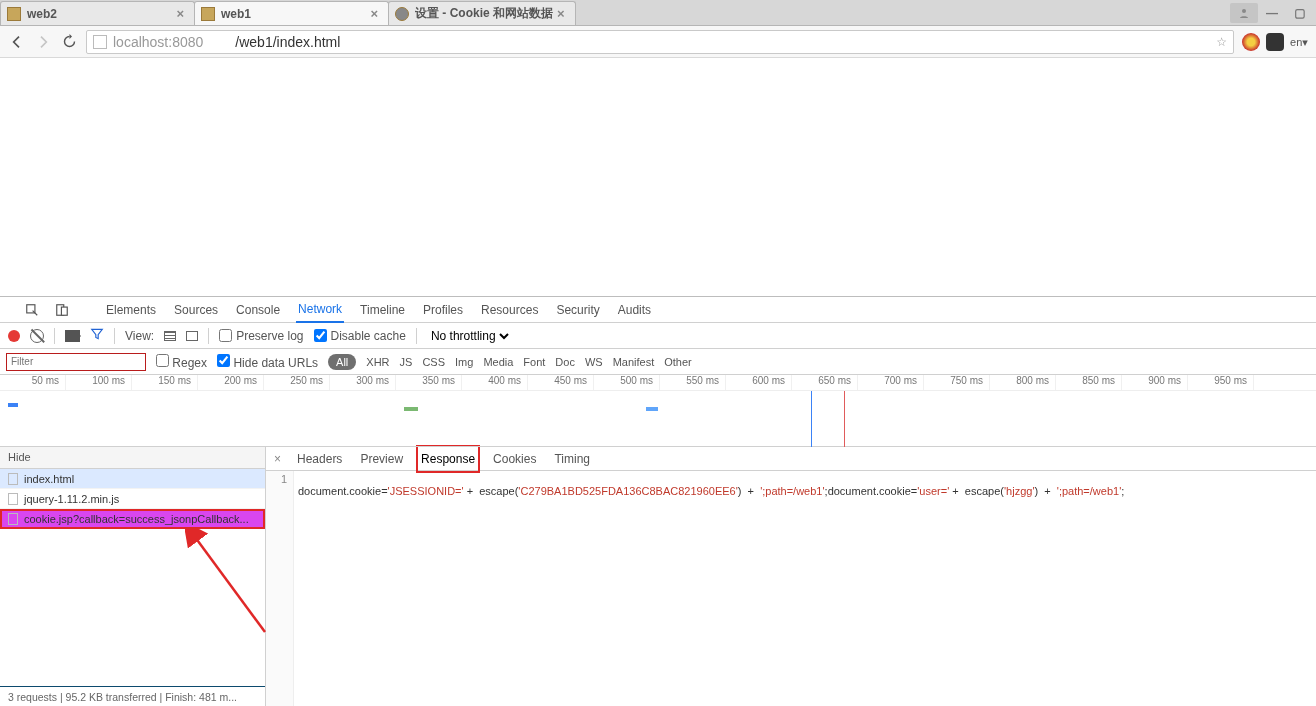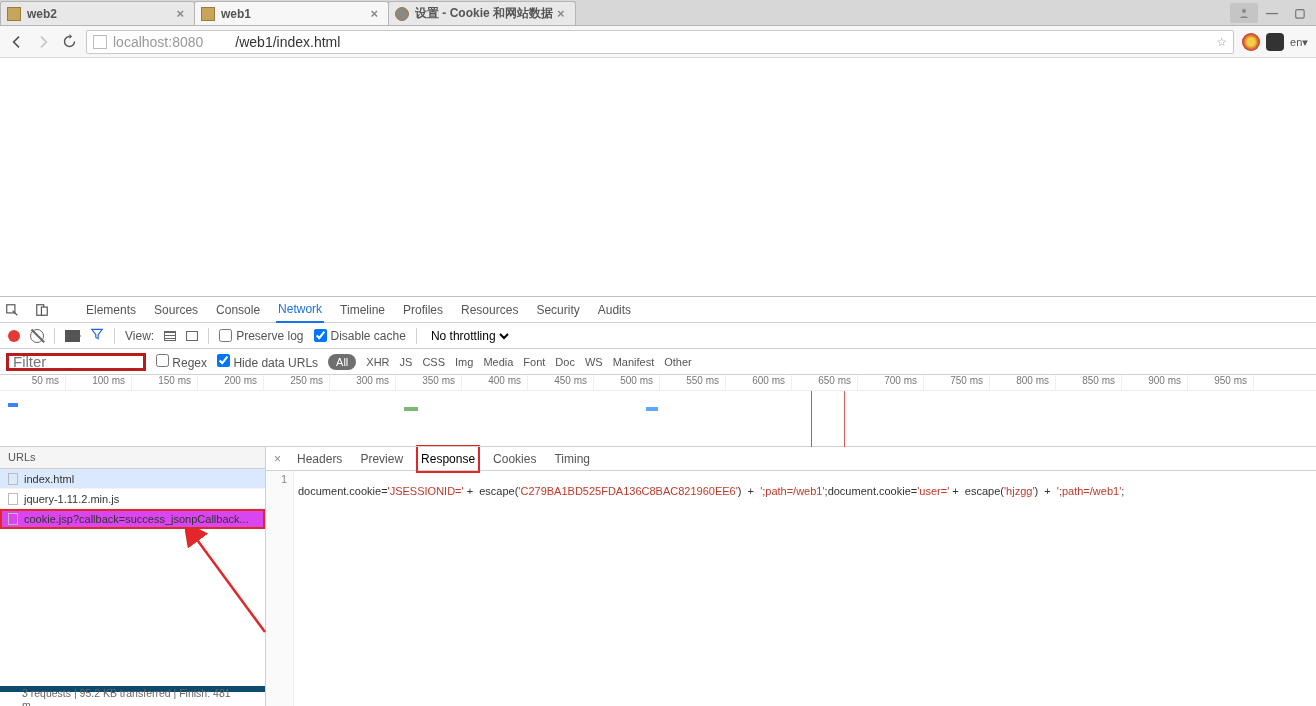--- a/index.html
+++ b/index.html
@@ -32,38 +32,38 @@
   .exticons .ic { width:18px; height:18px; border-radius:50%; background:#444;}
   .exticons .ic.a { background: radial-gradient(circle,#f4ce42 30%, #c8302a 70%);}
   .exticons .ic.b { background:#333; border-radius:4px;}
   .exticons .ic.c { background:none; color:#555; text-align:center; font-size:11px; line-height:18px;}
 
   
   .page-content { height:238px; background:#fff; }
 
   
   .devtools { border-top:1px solid #bdbdbd; background:#fff; height:410px; display:flex; flex-direction:column;}
-  .dt-topbar { height:26px; border-bottom:1px solid #d0d0d0; display:flex; align-items:center; padding:0 4px; gap:14px; color:#555;}
+  .dt-topbar { height:26px; border-bottom:1px solid #d0d0d0; display:flex; align-items:center; padding:0 24px; gap:14px; color:#555;}
   .dt-topbar .ic { width:16px; height:16px; display:flex; align-items:center; justify-content:center;}
   .dt-topbar .tabitem { font-size:12px; padding:5px 2px; cursor:pointer;}
   .dt-topbar .tabitem.active { color:#1a73e8; border-bottom:2px solid #1a73e8;}
   .dt-toolbar { height:26px; border-bottom:1px solid #d0d0d0; display:flex; align-items:center; padding:0 8px; gap:10px; color:#555;}
   .dt-toolbar .rec { width:12px; height:12px; background:#e53935; border-radius:50%;}
   .dt-toolbar .clr { width:14px; height:14px; border:1.5px solid #666; border-radius:50%; position:relative;}
   .dt-toolbar .clr::after{content:""; position:absolute; left:-2px; top:5px; width:18px; height:1.5px; background:#666; transform:rotate(45deg);}
   .dt-toolbar .cam { width:15px; height:12px; background:#545454; position:relative;}
   .dt-toolbar .cam::before{content:"";position:absolute;right:-5px;top:2px;border:4px solid transparent;border-left-color:#545454;}
   .dt-toolbar .fun { color:#2163d4;}
   .dt-toolbar .sep { width:1px; height:16px; background:#d0d0d0;}
   .dt-toolbar label { font-size:12px; display:flex; align-items:center; gap:4px;}
   .dt-toolbar select { font-size:12px; border:none; background:transparent;}
   .vb { width:12px; height:10px; border:1px solid #666; display:inline-block;}
 
   .dt-filterbar { height:26px; border-bottom:1px solid #d0d0d0; display:flex; align-items:center; padding:0 6px; gap:10px; color:#555;}
-  .dt-filterbar input.filter { width:140px; height:18px; border:3px solid #b91c1c; font-size:15px; padding:0 4px;}
+  .dt-filterbar input.filter { width:140px; height:18px; border:1px solid #b91c1c; font-size:10px; padding:0 4px;}
   .dt-filterbar .pill { padding:2px 8px; border-radius:8px; font-size:11px;}
   .dt-filterbar .pill.active { background:#6f6f6f; color:#fff;}
   .dt-filterbar .ft { font-size:11px;}
 
   .timeline { height:72px; border-bottom:1px solid #d0d0d0; position:relative;}
   .timeline .ticks { display:flex; height:16px; border-bottom:1px solid #eee;}
   .timeline .tick { flex:0 0 66px; font-size:10px; color:#777; text-align:right; padding-right:6px; border-right:1px solid #f0f0f0;}
   .timeline .marks { position:relative; height:56px;}
   .timeline .bar { position:absolute; height:4px; top:12px;}
   .timeline .bar.b1 { left:8px; width:10px; background:#3b82f6;}
@@ -75,21 +75,21 @@
 
   
   .dt-body { flex:1; display:flex; min-height:0;}
   .leftpane { width:266px; border-right:1px solid #d0d0d0; display:flex; flex-direction:column; position:relative;}
   .leftpane .hdr { height:22px; border-bottom:1px solid #d0d0d0; font-size:11px; color:#555; padding:4px 8px; background:#f5f5f5;}
   .reqlist { flex:1; overflow:auto;}
   .reqrow { height:20px; display:flex; align-items:center; gap:6px; padding:0 8px; font-size:11px; color:#333; border-bottom:1px solid #f3f3f3;}
   .reqrow.sel { background:#dbe9ff;}
   .reqrow .doc { width:10px; height:12px; border:1px solid #bbb;}
   .reqrow.hl { outline:2px solid #e02828; outline-offset:-2px; background:#d946ef;align-items:center;}
-  .leftpane .status { height:20px; border-top:6px solid #0c4a6e; font-size:10.5px; color:#666; display:flex; align-items:center; padding:0 22px;}
+  .leftpane .status { height:20px; border-top:1px solid #0c4a6e; font-size:10.5px; color:#666; display:flex; align-items:center; padding:0 8px;}
 
   .rightpane { flex:1; display:flex; flex-direction:column; min-width:0;}
   .detail-tabs { height:24px; border-bottom:1px solid #d0d0d0; display:flex; align-items:center; gap:14px; padding:0 8px; color:#555; font-size:12px;}
   .detail-tabs .x { color:#888; cursor:pointer;}
   .detail-tabs .dt { padding:4px 2px; cursor:pointer;}
   .detail-tabs .dt.active { outline:2px solid #e02828; outline-offset:1px; color:#000000;}
   .respbody { flex:1; display:flex; font-family: Consolas, Menlo, monospace; font-size:11px; min-height:0; overflow:hidden;}
   .gutter { width:28px; text-align:right; padding:2px 6px 0 0; color:#888; background:#fafafa; border-right:1px solid #eee;}
   .code { flex:1; padding:2px 4px; white-space:pre; position:relative; overflow:hidden;}
   .code .s-red { color:#c0392b;}
@@ -256,21 +256,21 @@
       <div class="bar b1"></div>
       <div class="bar b2"></div>
       <div class="bar b3"></div>
       <div class="vline vblue"></div>
       <div class="vline vred"></div>
     </div>
   </div>
 
   <div class="dt-body">
     <div class="leftpane">
-      <div class="hdr">URLs</div>
+      <div class="hdr">Hide</div>
       <div class="reqlist">
         <div class="reqrow sel">
           <span class="doc"></span>
           <span>index.html</span>
         </div>
         <div class="reqrow">
           <span class="doc"></span>
           <span>jquery-1.11.2.min.js</span>
         </div>
         <div class="reqrow hl">

